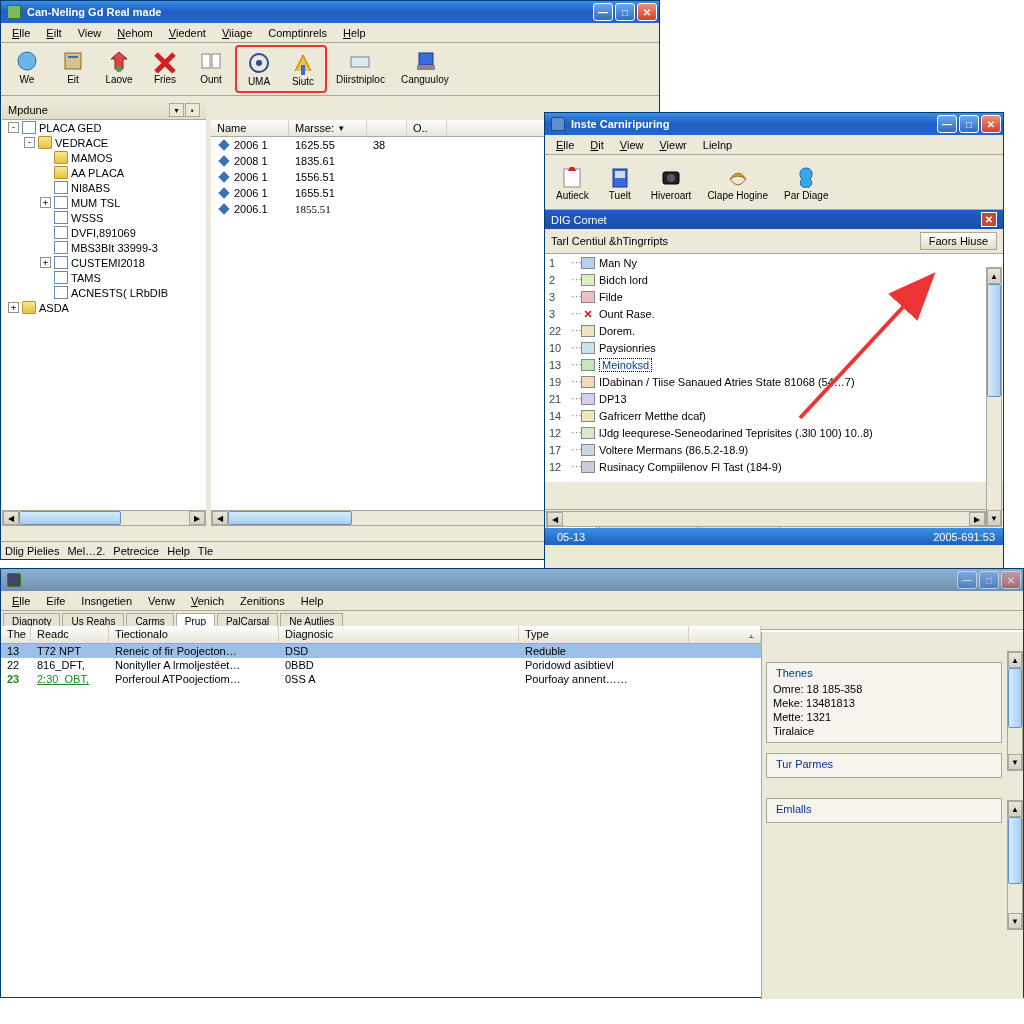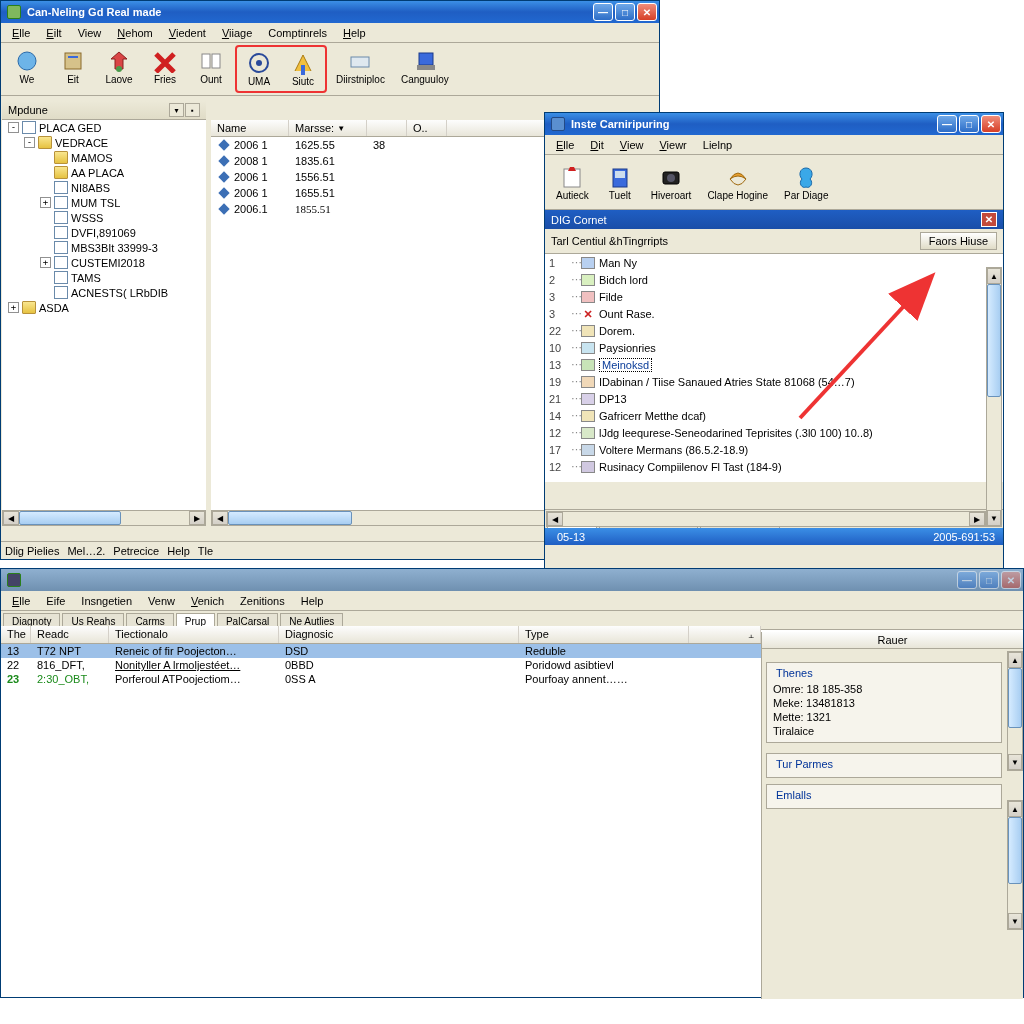--- a/index.html
+++ b/index.html
@@ -574,50 +574,49 @@
         <div class="grid-row sel">
           <div class="gd" style="width: 30px;">13</div>
           <div class="gd" style="width: 78px;">T72 NPT</div>
           <div class="gd" style="width: 170px;">Reneic of fir Poojecton…</div>
           <div class="gd" style="width: 240px;">DSD</div>
           <div class="gd" style="width: 170px;">Reduble</div>
         </div>
         <div class="grid-row">
           <div class="gd" style="width: 30px;">22</div>
           <div class="gd" style="width: 78px;">816_DFT,</div>
-          <div class="gd" style="width: 170px; text-decoration: underline;">Nonityller A lrmoljestéet…</div>
+          <div class="gd" style="width: 170px;">Nonityller A lrmoljestéet…</div>
           <div class="gd" style="width: 240px;">0BBD</div>
           <div class="gd" style="width: 170px;">Poridowd asibtievl</div>
         </div>
         <div class="grid-row">
           <div class="gd green" style="width: 30px; font-weight: bold;">23</div>
-          <div class="gd green" style="width: 78px;">2:30_OBT,</div>
+          <div class="gd green" style="width: 78px; text-decoration: underline;">2:30_OBT,</div>
           <div class="gd" style="width: 170px;">Porferoul ATPoojectiom…</div>
           <div class="gd" style="width: 240px;">0SS A</div>
           <div class="gd" style="width: 170px;">Pourfoay annent……</div>
         </div>
       </div>
   </div>
 
   <div class="side-panel" style="top:63px;right:0;width:262px;height:367px;">
-    <div class="side-hdr">Rauer</div>
     <div style="position:absolute;top:20px;left:0;right:17px;bottom:0;overflow:hidden;">
       <div class="group-box" style="margin-top:10px;">
         <div class="group-title">Thenes</div>
         <div id="w3-g1">
             <div class="kv">Omre: 18 185-358</div>
             <div class="kv">Meke: 13481813</div>
             <div class="kv">Mette: 1321</div>
             <div class="kv">Tiralaice</div>
           </div>
       </div>
       <div class="group-box" style="margin-top:10px;">
         <div class="group-title">Tur Parmes</div>
       </div>
-      <div class="group-box" style="margin-top:6px;">
+      <div class="group-box" style="margin-top:20px;">
         <div class="group-title">Emlalls</div>
       </div>
     </div>
     <div class="scroll-v" style="right:0;top:19px;height:120px;">
       <div class="sbtn">▲</div>
         <div class="strack">
           <div class="sthumb" style="top:0;height:70%;"></div>
         </div>
         <div class="sbtn">▼</div>
     </div>

